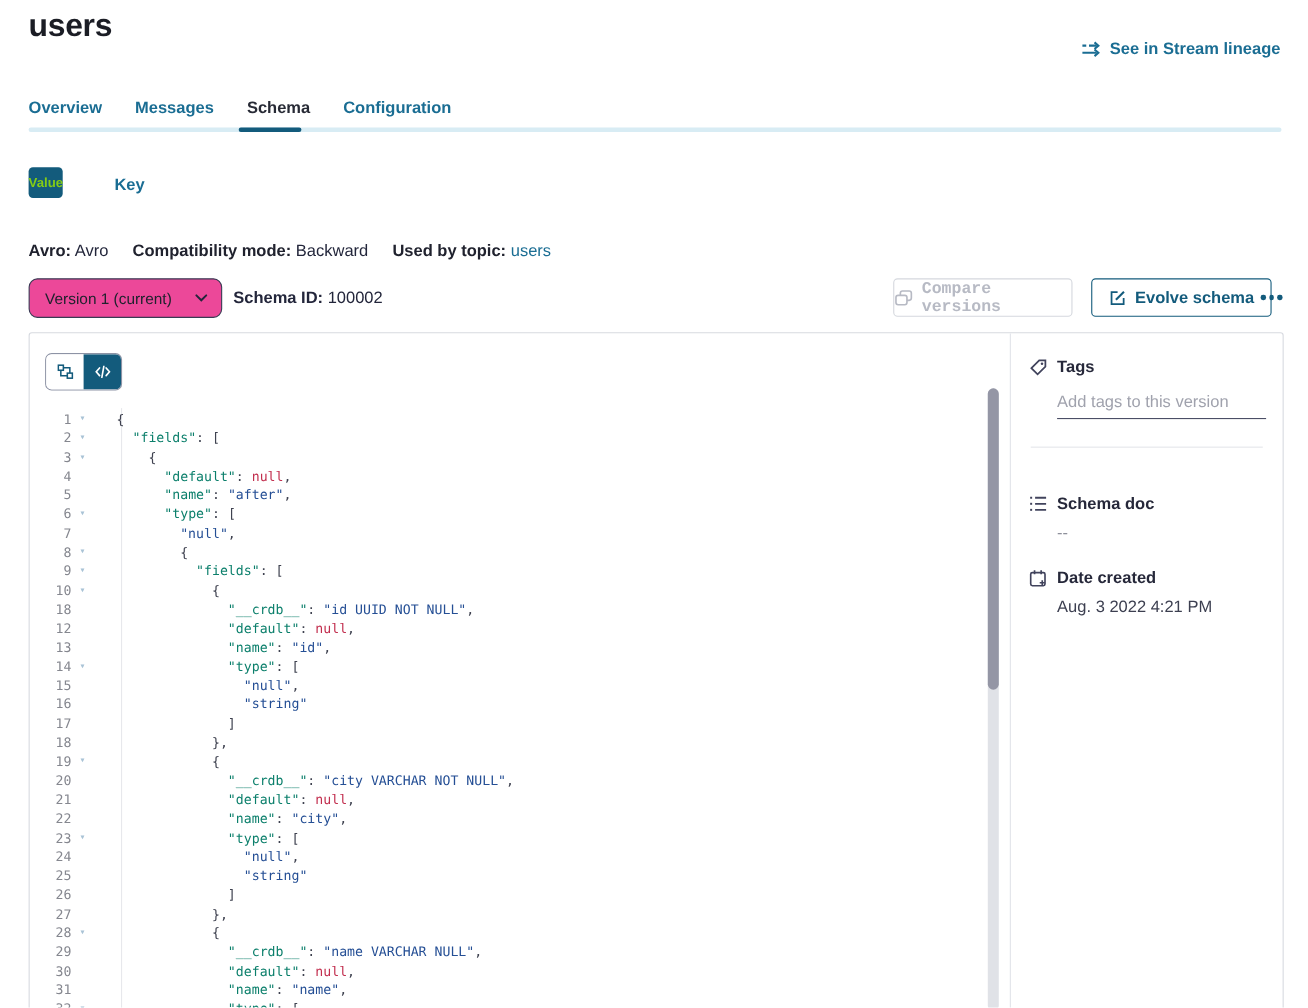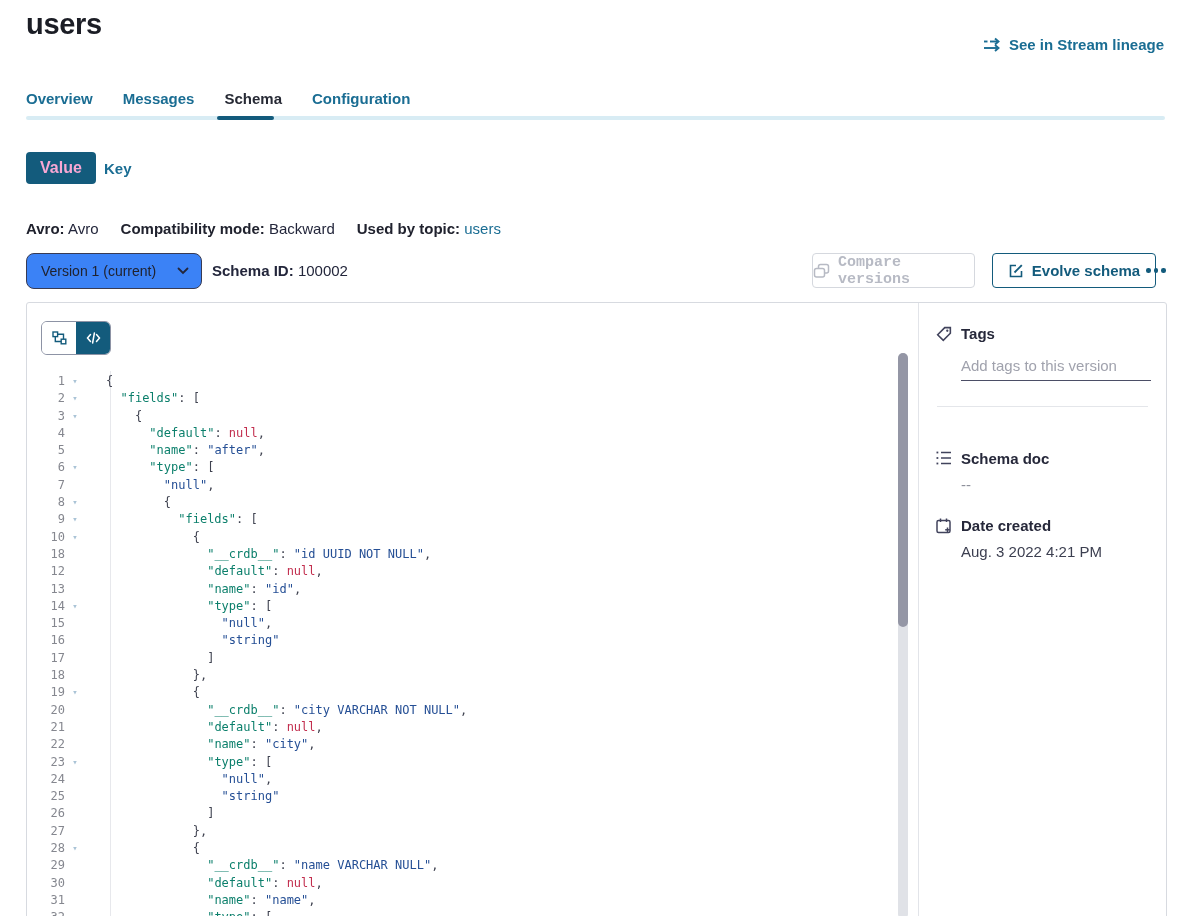--- a/index.html
+++ b/index.html
@@ -16,34 +16,34 @@
   
   .tabs { position:absolute; left:26px; top:90px; display:flex; }
   .tab { margin-right:30px; font-size:15px; font-weight:600; color:var(--link); cursor:pointer; }
   .tab.active { color:#272a35; }
   .tab-track { position:absolute; left:26px; right:24px; top:116px; height:4px;
                background:#d8ecf4; border-radius:2px; }
   .tab-active-bar { position:absolute; left:217px; top:116px; width:57px; height:4px;
                     background:var(--accent); border-radius:2px; }
 
   
-  .vk-value { position:absolute; left:26px; top:152px; padding:7px 14px; background:var(--accent);
-              color:#f9a8d4; font-size:16px; font-weight:600; border:none; border-radius:4px; cursor:pointer; }
+  .vk-value { position:absolute; left:26px; top:152px; padding:7px 0; background:var(--accent);
+              color:#84cc16; font-size:12px; font-weight:600; border:none; border-radius:4px; cursor:pointer; }
   .vk-key { position:absolute; left:104px; top:160px; font-size:15px; font-weight:600;
             color:var(--link); cursor:pointer; }
 
   
   .meta { position:absolute; left:26px; top:220px; font-size:15px; display:flex; }
   .meta b { font-weight:700; color:#20222e; }
   .meta .pair { margin-right:22px; }
   .meta .link { color:var(--link); cursor:pointer; }
 
   
   .version-select { position:absolute; left:26px; top:253px; width:176px; height:36px;
-                    border:1px solid #383b54; border-radius:8px; background:#3b82f6;
+                    border:1px solid #383b54; border-radius:8px; background:#ec4899;
                     display:flex; align-items:center; padding:0 12px 0 14px; font-size:14px;
                     color:#20222e; cursor:pointer; }
   .version-select .sel-label { flex:1; }
   .schema-id { position:absolute; left:212px; top:253px; height:36px; line-height:36px; font-size:15px; }
   .schema-id b { font-weight:700; }
   .btn-compare { position:absolute; left:812px; top:253px; width:163px; height:35px;
                  background:#fff; border:1px solid #d5d8de; border-radius:4px;
                  display:flex; align-items:center; justify-content:flex-end; gap:8px;
                  font-size:15px; font-weight:600; color:#b7bac4; cursor:default;font-family:Liberation Mono, monospace; }
   .btn-evolve { position:absolute; left:992px; top:253px; width:164px; height:35px;

